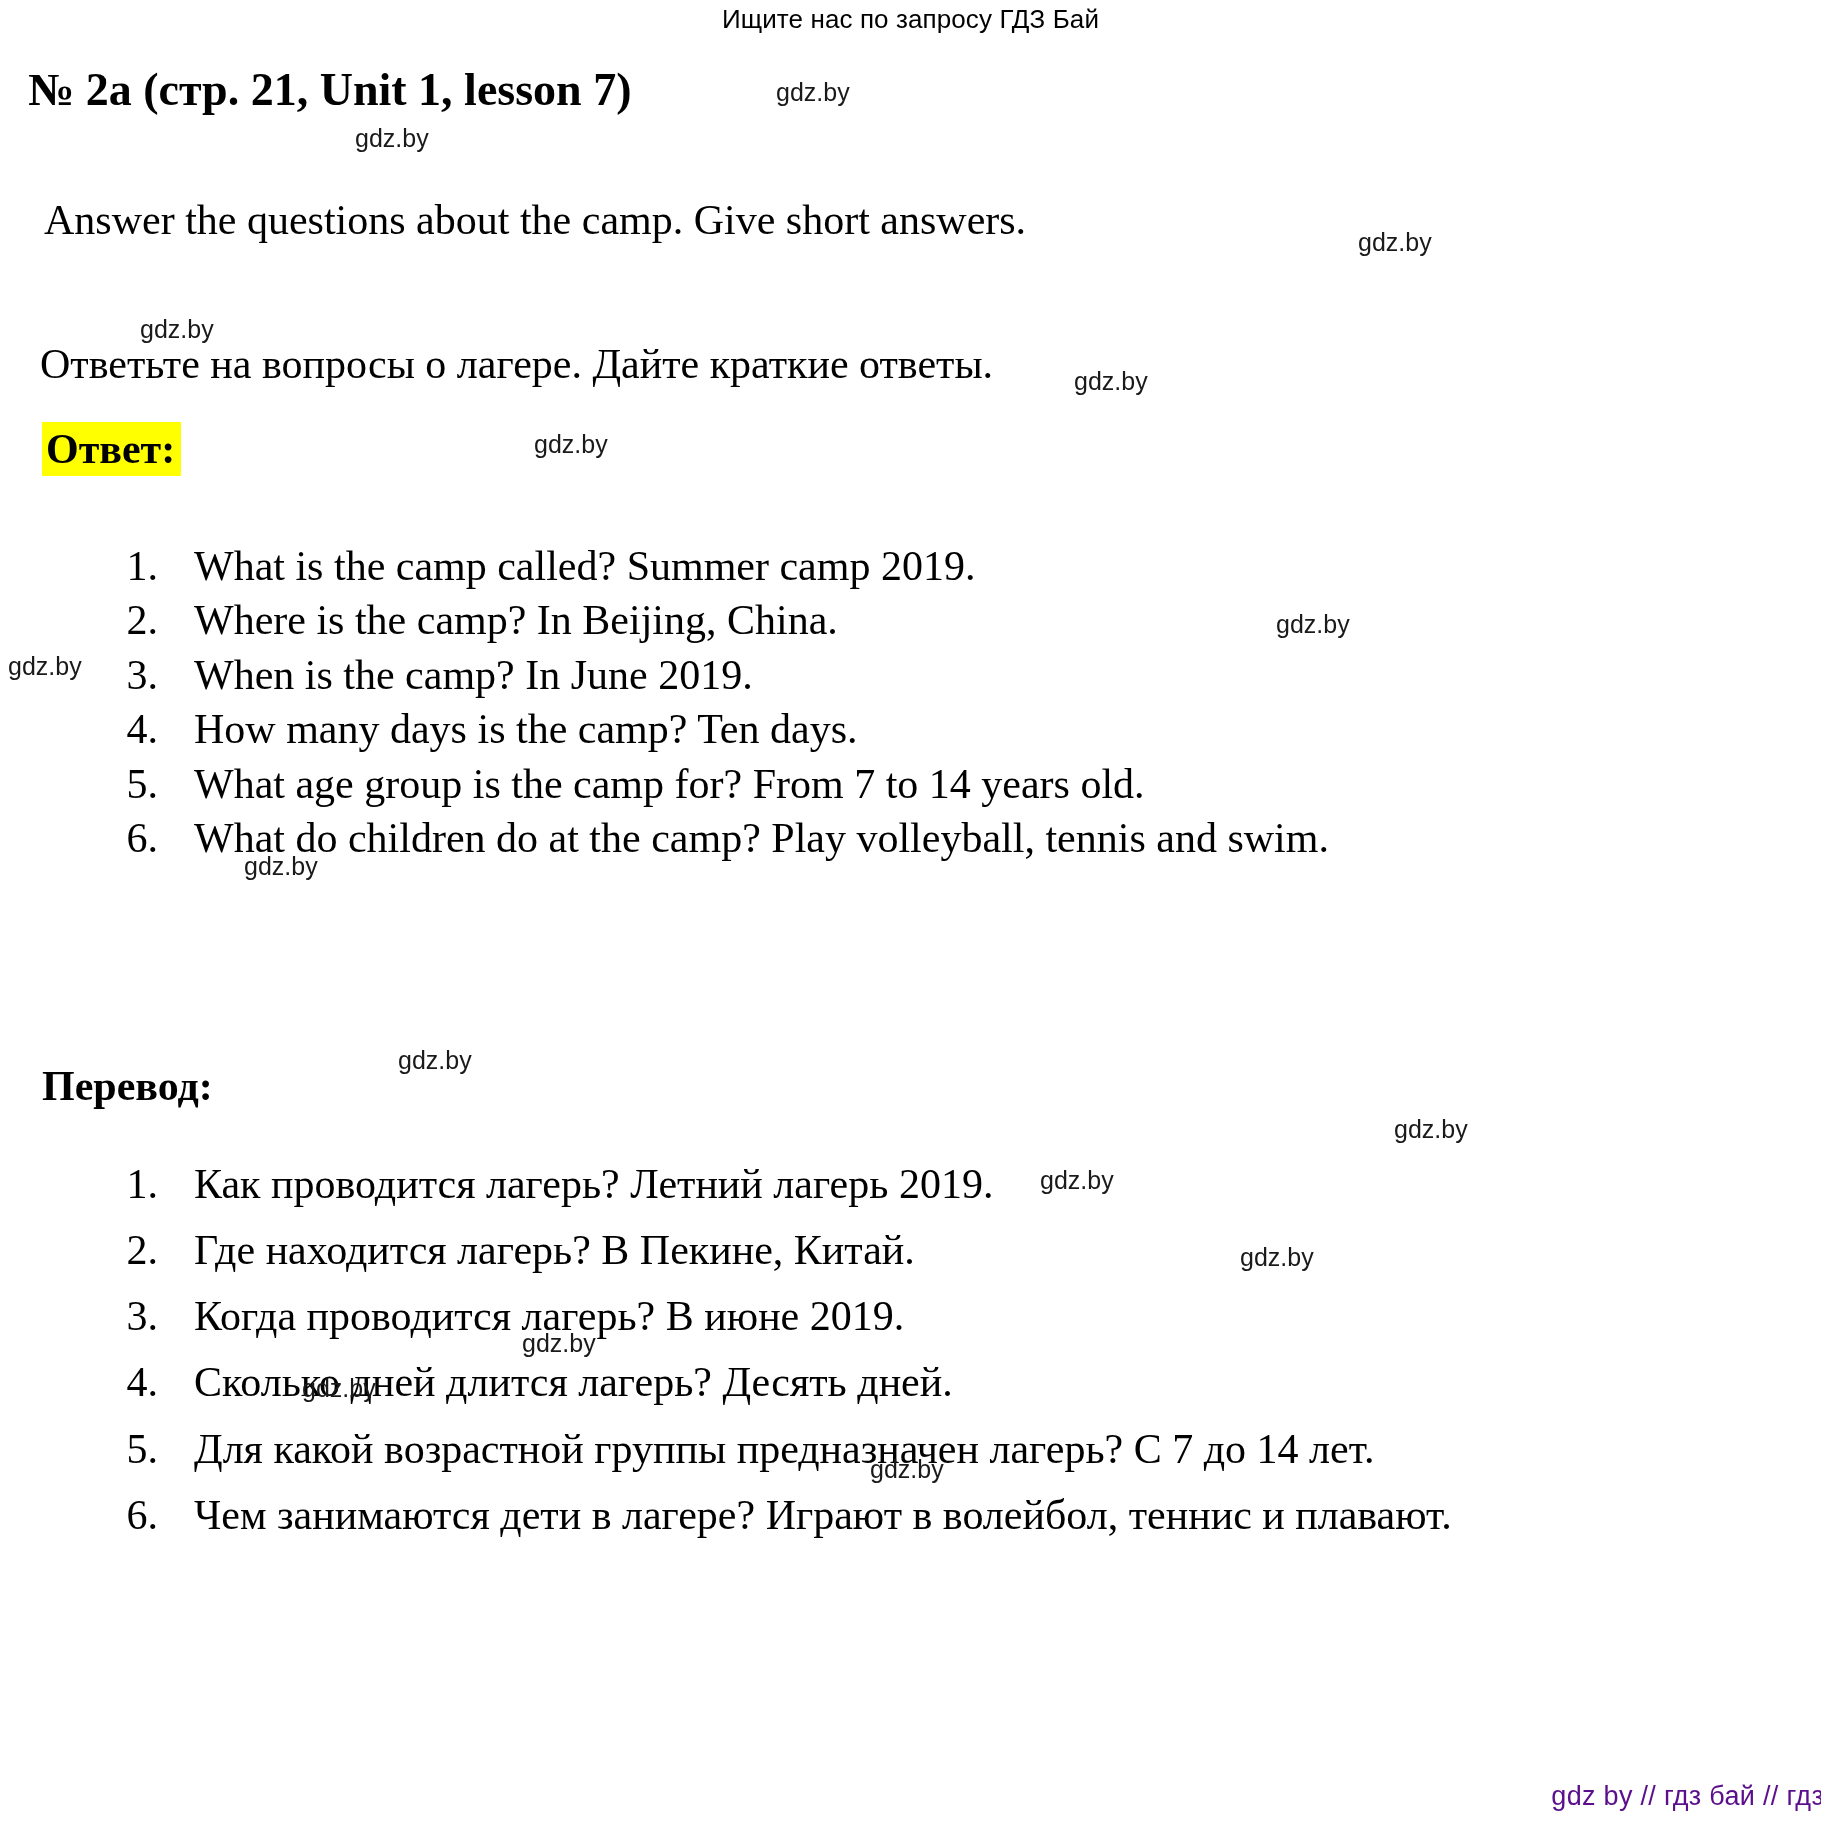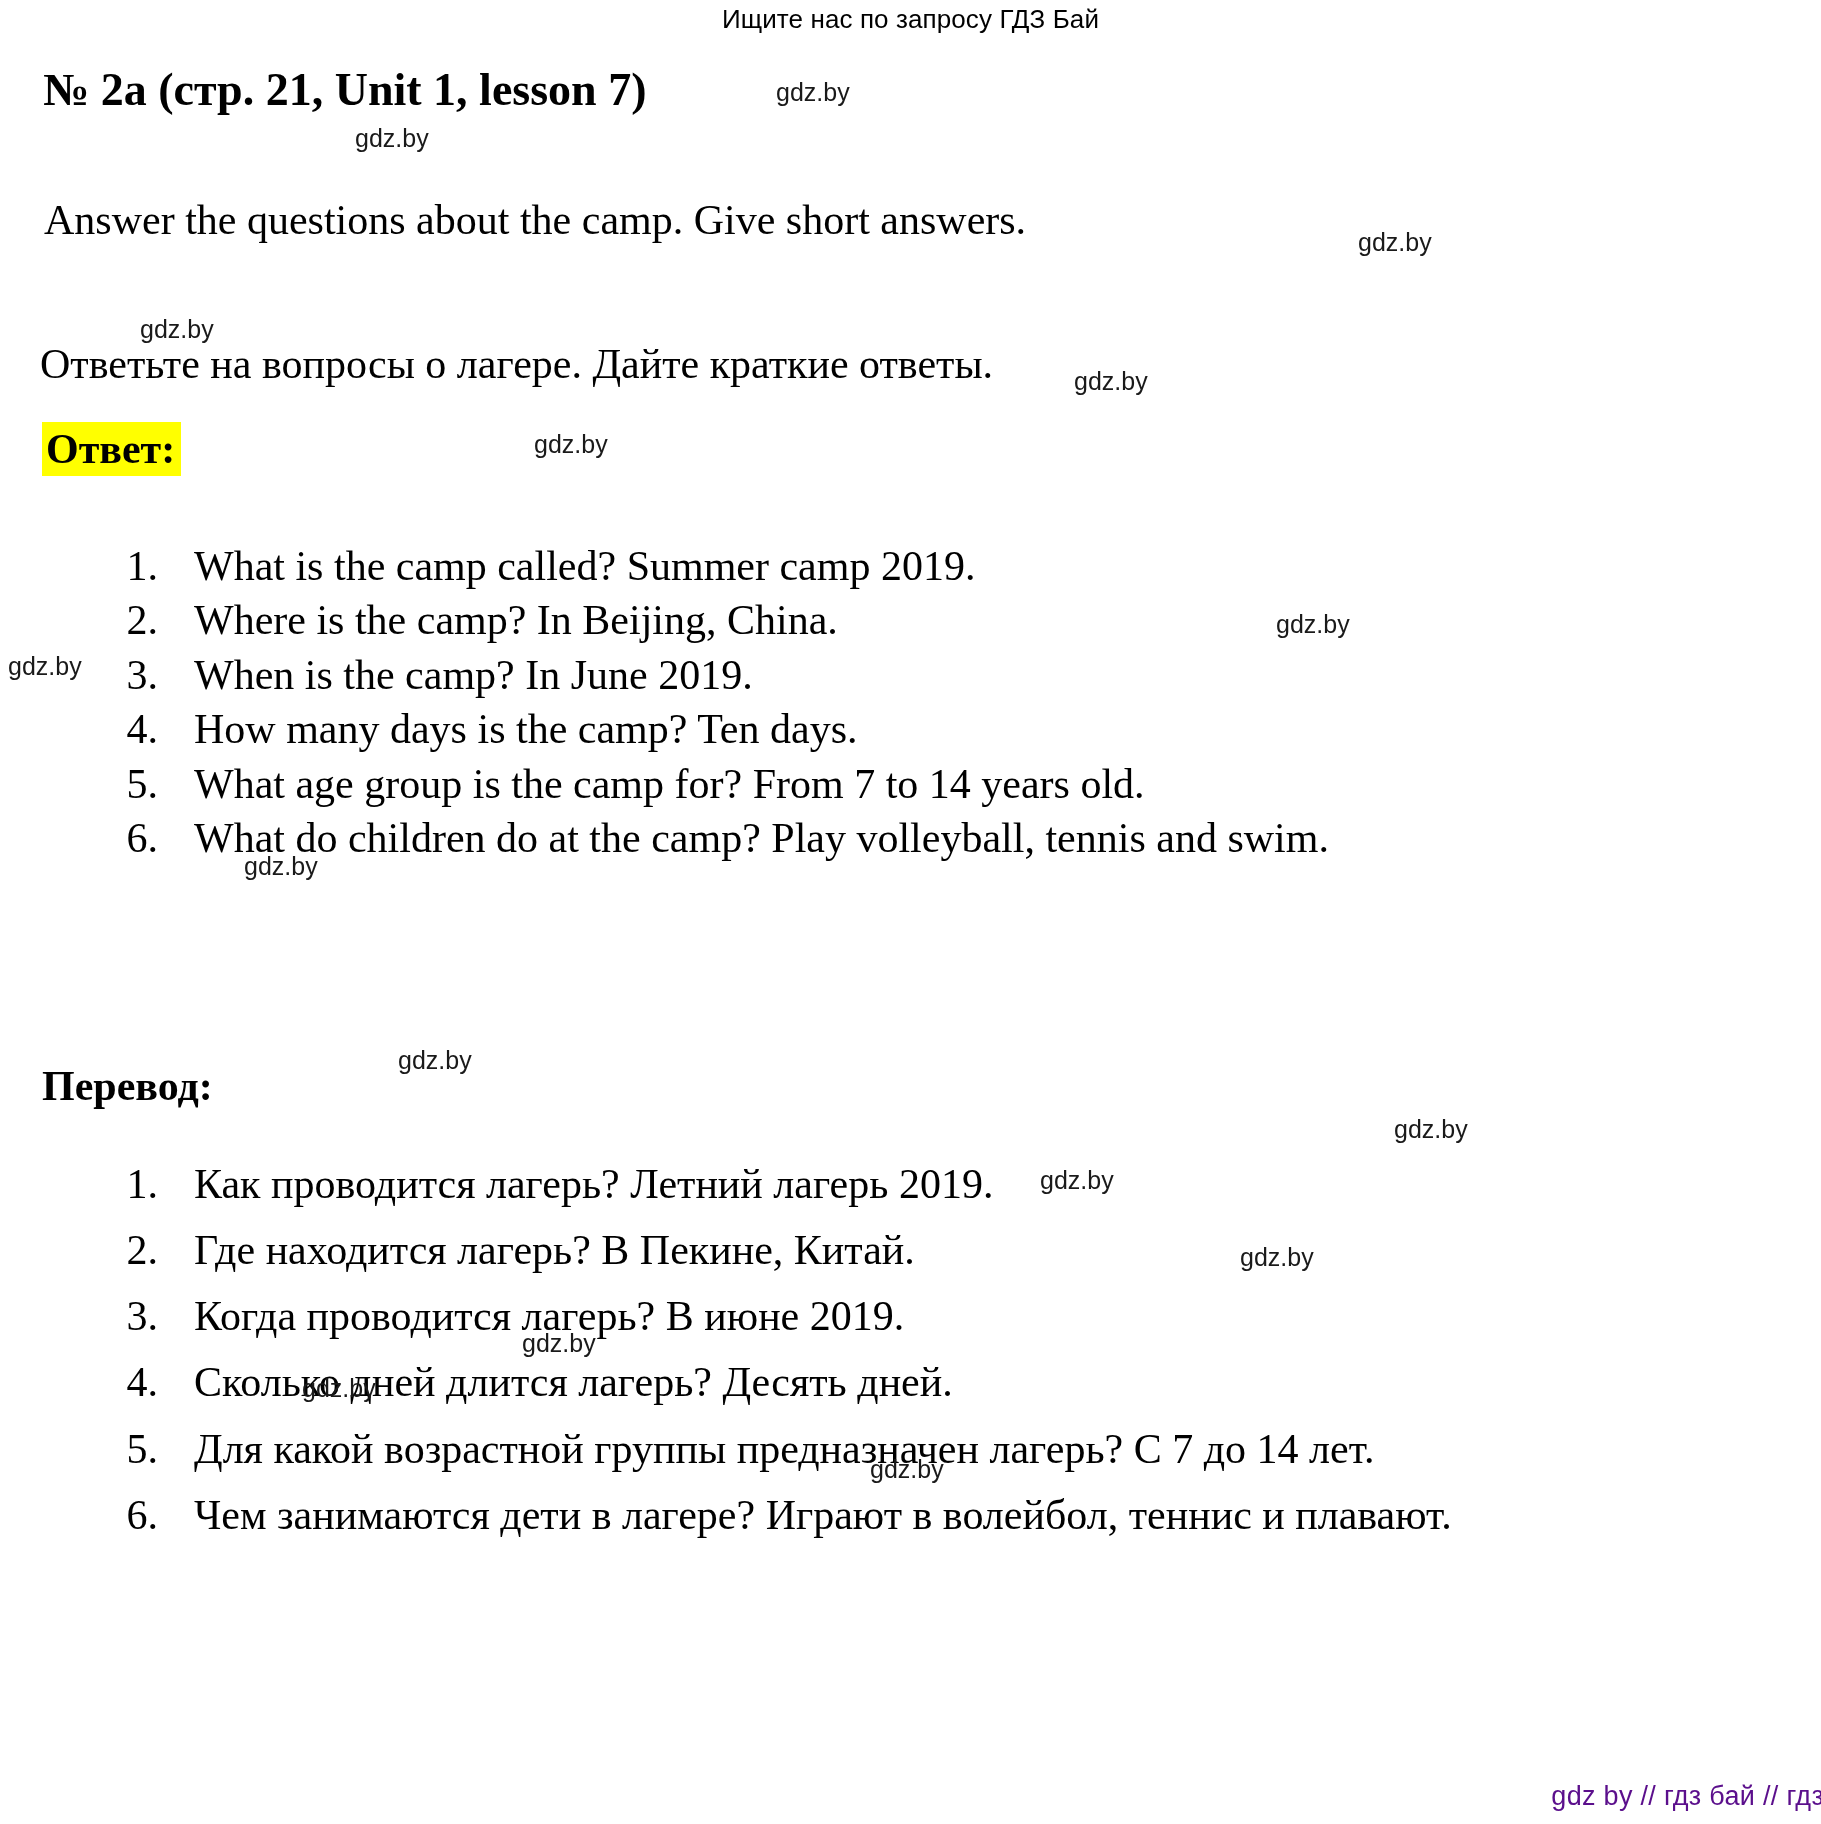--- a/index.html
+++ b/index.html
@@ -36,21 +36,21 @@
     position: absolute;
     top: 0;
     left: 0;
     width: 1821px;
     height: 1824px;
   }
 
   .exercise-title {
     position: absolute;
     top: 63px;
-    left: 43px;
+    left: 28px;
     font-size: 46px;
     font-weight: bold;
     white-space: nowrap;
   }
 
   .instruction-en {
     position: absolute;
     top: 196px;
     left: 44px;
     font-size: 42px;

